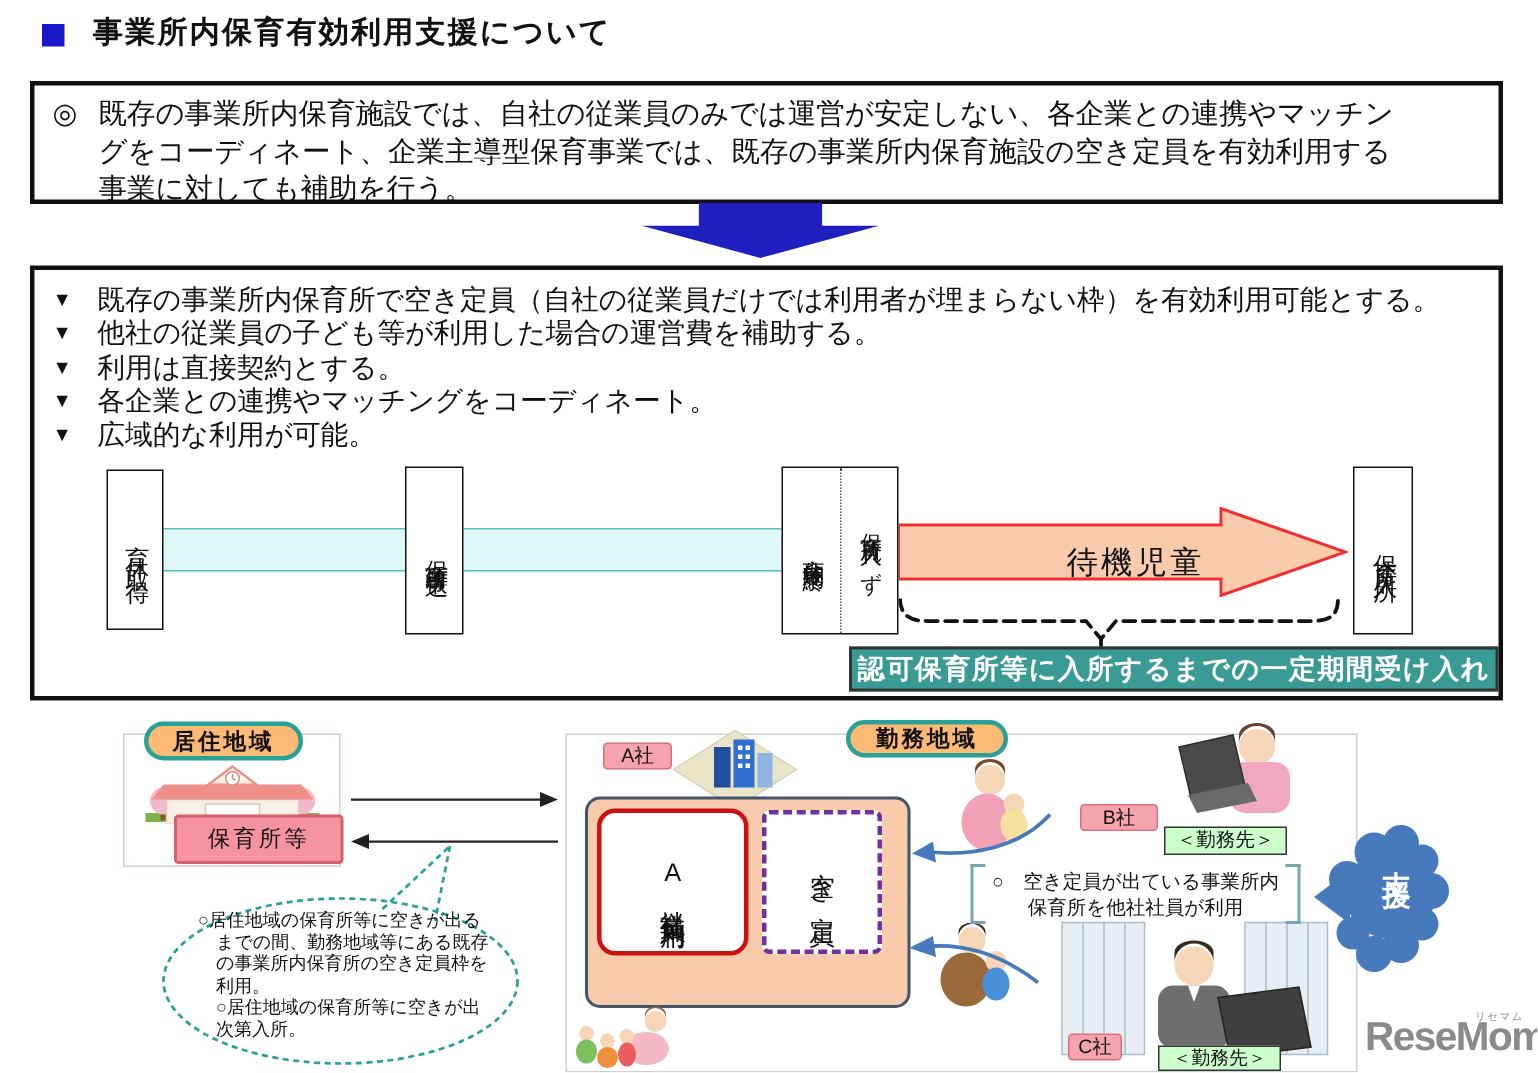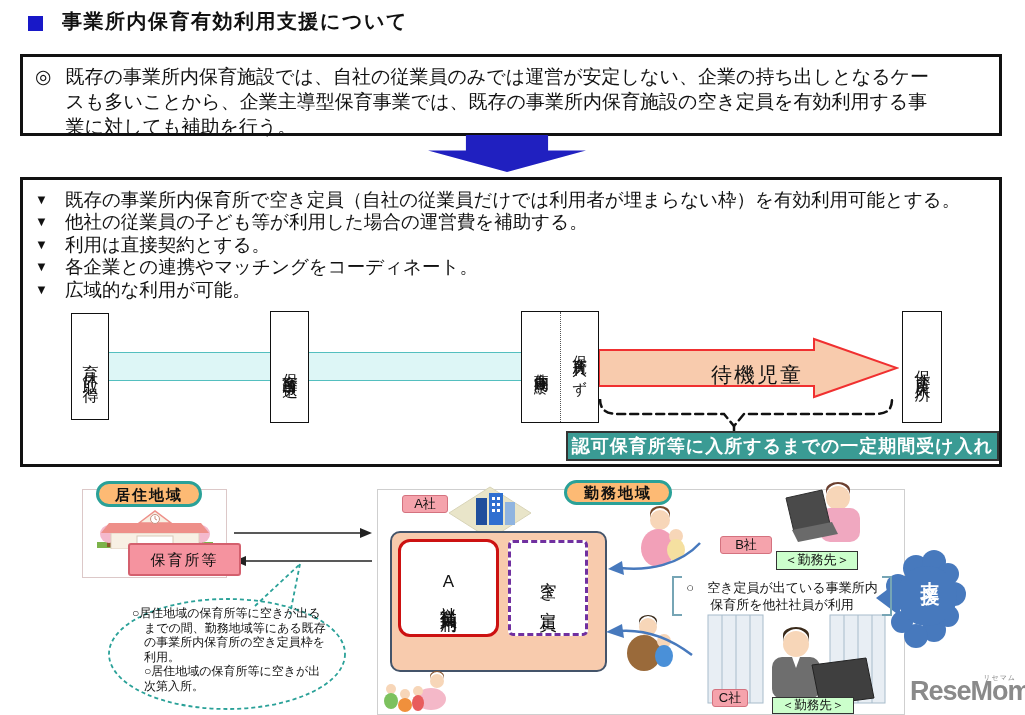--- a/index.html
+++ b/index.html
@@ -56,21 +56,21 @@
             font-size:18px; line-height:26px; text-align:center; letter-spacing:1px; }
 
   
   .resid-box { left:82px; top:489px; width:145px; height:89px; border:1px solid #DCC8C8; }
   .pill { background:#fdba74; border:3px solid #2AA198; border-radius:14px; font-weight:bold;
           text-align:center; z-index:3; }
   .resid-pill { left:96px; top:481px; width:106px; height:26px; font-size:15px; line-height:21px; letter-spacing:2px; }
   .nursery-svg { left:95px; top:509px; width:120px; height:40px; }
   .hoiku-label { left:116px; top:543px; width:113px; height:33px; background:#F5939F;
                  border:2px solid #D4606E; border-radius:3px; font-size:15px; line-height:29px;
-                 text-align:center; letter-spacing:2px; z-index:2;margin-left:12px; }
+                 text-align:center; letter-spacing:2px; z-index:2; }
   .harrows-svg { left:232px; top:523px; width:142px; height:48px; }
   .bubble-svg { left:104px; top:556px; width:250px; height:158px; }
   .bubble-text { left:132px; top:606px; width:198px; font-size:12px; line-height:14.6px;
                  white-space:pre-line; z-index:2; padding-left:12px; text-indent:-12px; }
 
   
   .work-box { left:377px; top:489px; width:528px; height:226px; border:1px solid #CFCFCF; background:#fff; }
   .pinklab { background:#F5A3AC; border:1.5px solid #D4727F; border-radius:3px;
              text-align:center; font-size:13px; z-index:3; }
   .greenlab { background:#CCFFCC; border:1.2px solid #333; text-align:center; font-size:13px; z-index:3; }
@@ -89,21 +89,21 @@
                 border:3px dashed #7030A0; border-radius:5px; display:flex; align-items:center;
                 justify-content:center; z-index:2; }
   .purple-box .vtext { font-size:17px; letter-spacing:5px; }
   .teacher-svg { left:379px; top:669px; width:78px; height:45px; }
   .mother-svg { left:618px; top:506px; width:80px; height:62px; }
   .father-svg { left:606px; top:615px; width:88px; height:58px; }
   .curve-svg { left:600px; top:535px; width:112px; height:126px; }
   .b-label { left:720px; top:536px; width:52px; height:18px; line-height:15px; }
   .woman-svg { left:762px; top:482px; width:105px; height:76px; }
   .b-work { left:776px; top:551px; width:82px; height:19px; line-height:16px; }
-  .note-block { left:628px; top:576px; width:264px; height:40px; display:flex; z-index:2;padding-left:44px; }
+  .note-block { left:603px; top:576px; width:264px; height:40px; display:flex; z-index:2;padding-left:44px; }
   .brk { width:10px; }
   .brk-l { border-left:2.5px solid #76A5B5; border-top:2.5px solid #76A5B5; border-bottom:2.5px solid #76A5B5; }
   .brk-r { border-right:2.5px solid #76A5B5; border-top:2.5px solid #76A5B5; border-bottom:2.5px solid #76A5B5; }
   .note-text { flex:1; font-size:13px; line-height:17px; text-align:center; white-space:pre-line; padding-top:3px; }
   .c-group-svg { left:700px; top:610px; width:192px; height:103px; }
   .c-label { left:712px; top:689px; width:36px; height:18px; line-height:15px; }
   .c-work { left:772px; top:697px; width:82px; height:17px; line-height:14px; font-size:12.5px; }
   .cloud-svg { left:872px; top:546px; width:100px; height:104px; }
   .support-label { left:917px; top:565px; writing-mode:vertical-rl; text-orientation:upright;
                    color:#fff; font-weight:bold; font-size:19px; letter-spacing:7px; z-index:3; }
@@ -114,21 +114,21 @@
 </head>
 <body>
 
 <div class="canvas">
 
   <div class="abs title-square"></div>
   <div class="abs page-title">事業所内保育有効利用支援について</div>
 
   <div class="abs intro-box">
     <span class="intro-marker">◎</span>
-    <p class="intro-text">既存の事業所内保育施設では、自社の従業員のみでは運営が安定しない、企業の持ち出しとなるケースも多いことから、企業主導型保育事業では、既存の事業所内保育施設の空き定員を有効利用する事業に対しても補助を行う。</p>
+    <p class="intro-text">既存の事業所内保育施設では、自社の従業員のみでは運営が安定しない、各企業との連携やマッチングをコーディネート、企業主導型保育事業では、既存の事業所内保育施設の空き定員を有効利用する事業に対しても補助を行う。</p>
   </div>
 
   <div class="abs down-arrow"></div>
 
   <div class="abs main-box">
     <ul class="bullets">
       <li>
           <span class="tri">▼</span>
           <span>既存の事業所内保育所で空き定員（自社の従業員だけでは利用者が埋まらない枠）を有効利用可能とする。</span>
         </li>

